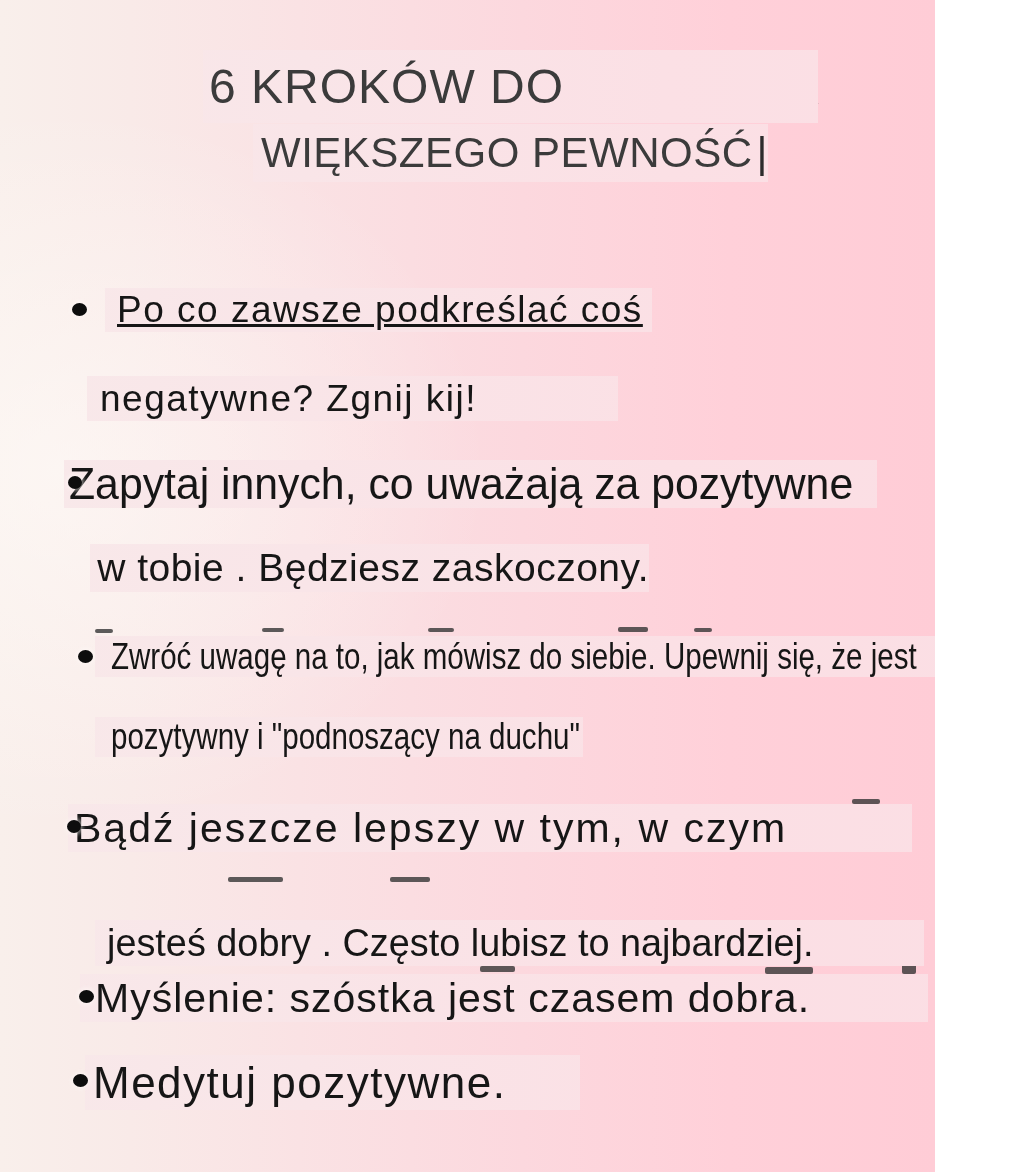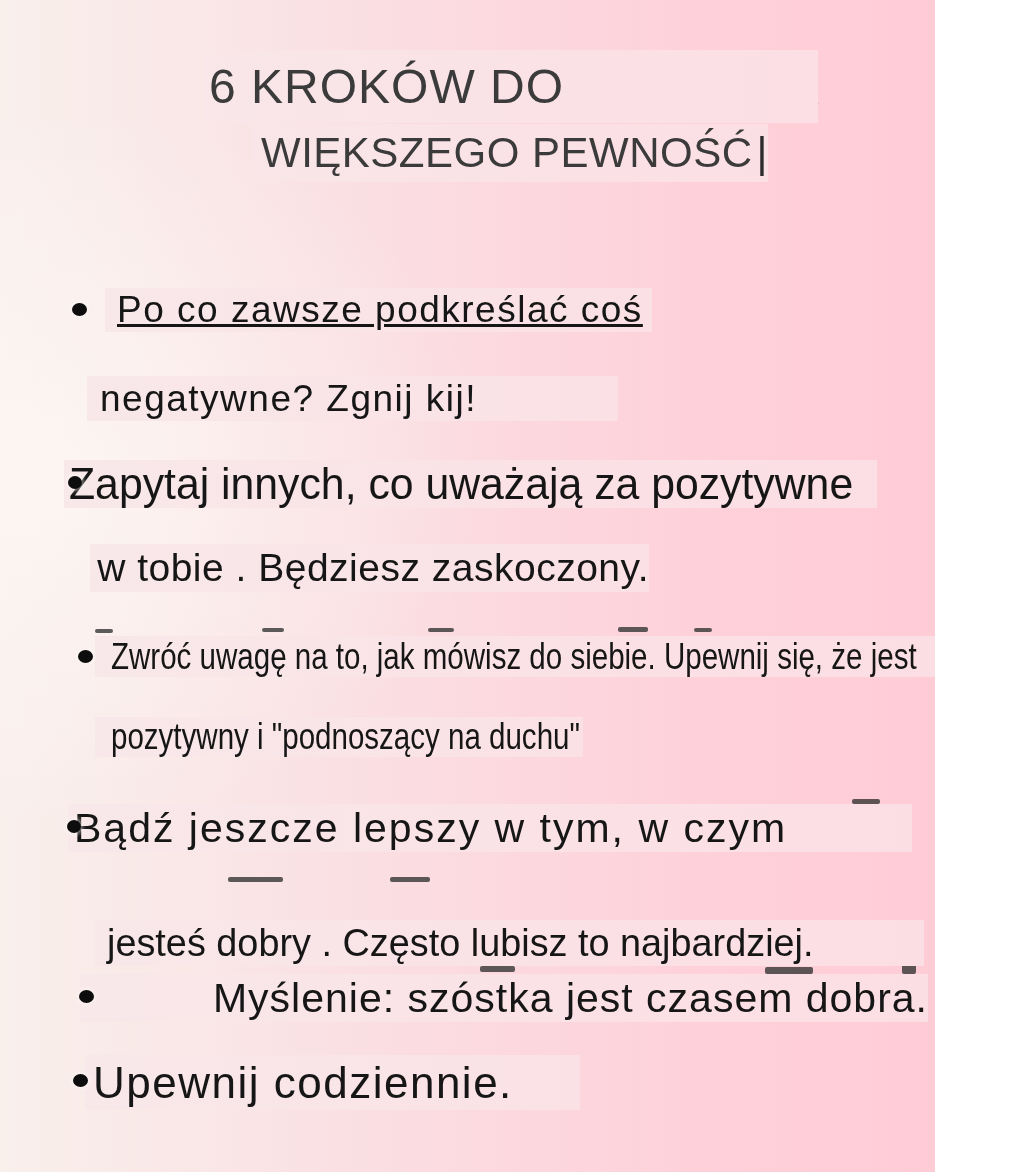--- a/index.html
+++ b/index.html
@@ -55,21 +55,21 @@
   .b2a{left:64px;top:460px;width:808px;height:48px;font-size:45px;padding-left:5px;}
   .b2a .cond{transform:scaleX(0.95);}
   .b2b{left:90px;top:544px;width:552px;height:48px;font-size:39px;letter-spacing:.5px;padding-left:7px;justify-content:flex-end;}
   .b3a{left:95px;top:636px;width:872px;height:41px;font-size:36px;padding-left:16px;}
   .b3a .cond{transform:scaleX(0.82);}
   .b3b{left:95px;top:717px;width:472px;height:40px;font-size:36px;padding-left:16px;}
   .b3b .cond{transform:scaleX(0.82);}
   .b4a{left:68px;top:804px;width:838px;height:48px;font-size:41px;letter-spacing:2px;padding-left:6px;text-align:right;}
   .b4b{left:95px;top:884px;width:817px;height:46px;font-size:39px;padding-left:12px;margin-top:36px;}
   .b4b .cond{transform:scaleX(0.97);}
-  .b5a{left:80px;top:974px;width:833px;height:48px;font-size:41px;letter-spacing:1px;padding-left:15px;justify-content:flex-end;}
+  .b5a{left:80px;top:974px;width:833px;height:48px;font-size:41px;letter-spacing:1px;padding-left:15px;}
   .b6a{left:85px;top:1055px;width:487px;height:55px;font-size:44px;letter-spacing:1.5px;padding-left:8px;}
   
   .s1{left:95px;top:629px;width:18px;height:4px;}
   .s2{left:262px;top:628px;width:22px;height:4px;}
   .s3{left:428px;top:628px;width:26px;height:4px;}
   .s4{left:618px;top:627px;width:30px;height:5px;}
   .s5{left:694px;top:628px;width:18px;height:4px;}
   .s6{left:852px;top:799px;width:28px;height:5px;}
   .s7{left:228px;top:877px;width:55px;height:5px;}
   .s8{left:390px;top:877px;width:40px;height:5px;}
@@ -125,21 +125,21 @@
   </div>
   <div class="hl b4b">
     <span class="cond">jesteś dobry . Często lubisz to najbardziej.</span>
   </div>
 
   <div class="hl b5a">
     <span>Myślenie: szóstka jest czasem dobra.</span>
   </div>
 
   <div class="hl b6a">
-    <span>Upewnij codziennie.</span>
+    <span>Medytuj pozytywne.</span>
   </div>
 
   <div class="smudge s1"></div>
   <div class="smudge s2"></div>
   <div class="smudge s3"></div>
   <div class="smudge s4"></div>
   <div class="smudge s5"></div>
   <div class="smudge s6"></div>
   <div class="smudge s7"></div>
   <div class="smudge s8"></div>

